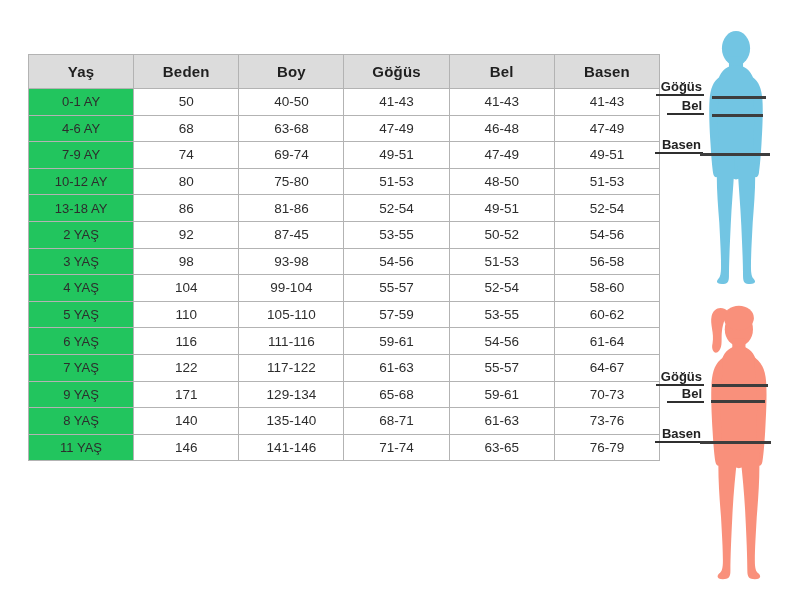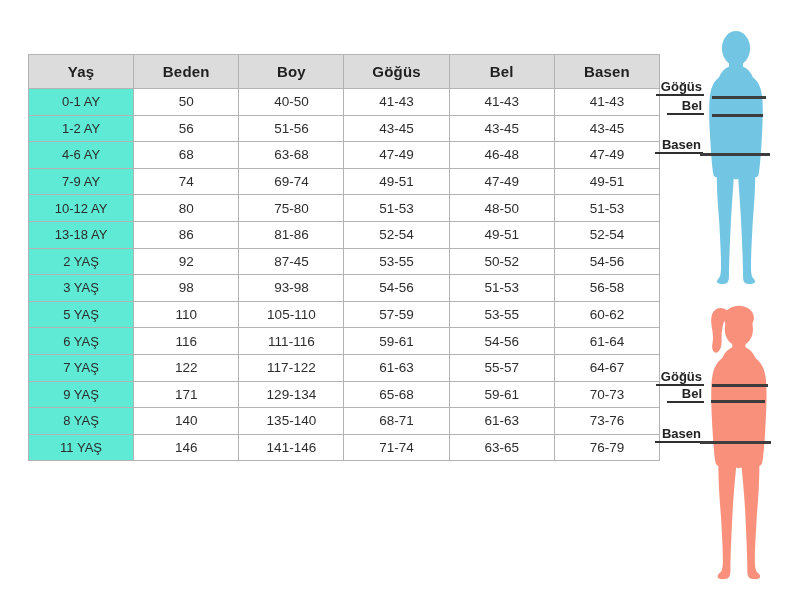--- a/index.html
+++ b/index.html
@@ -18,21 +18,21 @@
     border:1px solid #b3b3b3; text-align:center; vertical-align:middle;
     padding:0; white-space:nowrap; overflow:hidden;
   }
   .size-table th {
     height:33px; background:#dcdcdc; color:#1f1f1f;
     font-size:15px; font-weight:bold; letter-spacing:.2px;
   }
   .size-table td {
     height:25.6px; color:#2d2d2d; font-size:13.5px;
   }
-  .size-table td.age-cell { background:#5eead4; font-size:13px; }
+  .size-table td.age-cell { background:#22c55e; font-size:13px; }
 
   
   .figures-panel { position:absolute; left:655px; top:0; width:145px; height:593px; }
   .figure { position:absolute; }
   .figure svg * { fill:currentColor; stroke:none; }
 
   .m-label {
     position:absolute; font-size:13px; font-weight:bold; color:#222222;
     line-height:14px; text-align:right; padding-right:2px;
     border-bottom:2px solid #2f2f2f; z-index:3;
@@ -58,28 +58,20 @@
     <tbody>
         <tr>
           <td class="age-cell">0-1 AY</td>
           <td>50</td>
           <td>40-50</td>
           <td>41-43</td>
           <td>41-43</td>
           <td>41-43</td>
         </tr>
         <tr>
-          <td class="age-cell">1-2 AY</td>
-          <td>56</td>
-          <td>51-56</td>
-          <td>43-45</td>
-          <td>43-45</td>
-          <td>43-45</td>
-        </tr>
-        <tr>
           <td class="age-cell">4-6 AY</td>
           <td>68</td>
           <td>63-68</td>
           <td>47-49</td>
           <td>46-48</td>
           <td>47-49</td>
         </tr>
         <tr>
           <td class="age-cell">7-9 AY</td>
           <td>74</td>
@@ -112,20 +104,28 @@
           <td>50-52</td>
           <td>54-56</td>
         </tr>
         <tr>
           <td class="age-cell">3 YAŞ</td>
           <td>98</td>
           <td>93-98</td>
           <td>54-56</td>
           <td>51-53</td>
           <td>56-58</td>
+        </tr>
+        <tr>
+          <td class="age-cell">4 YAŞ</td>
+          <td>104</td>
+          <td>99-104</td>
+          <td>55-57</td>
+          <td>52-54</td>
+          <td>58-60</td>
         </tr>
         <tr>
           <td class="age-cell">5 YAŞ</td>
           <td>110</td>
           <td>105-110</td>
           <td>57-59</td>
           <td>53-55</td>
           <td>60-62</td>
         </tr>
         <tr>

